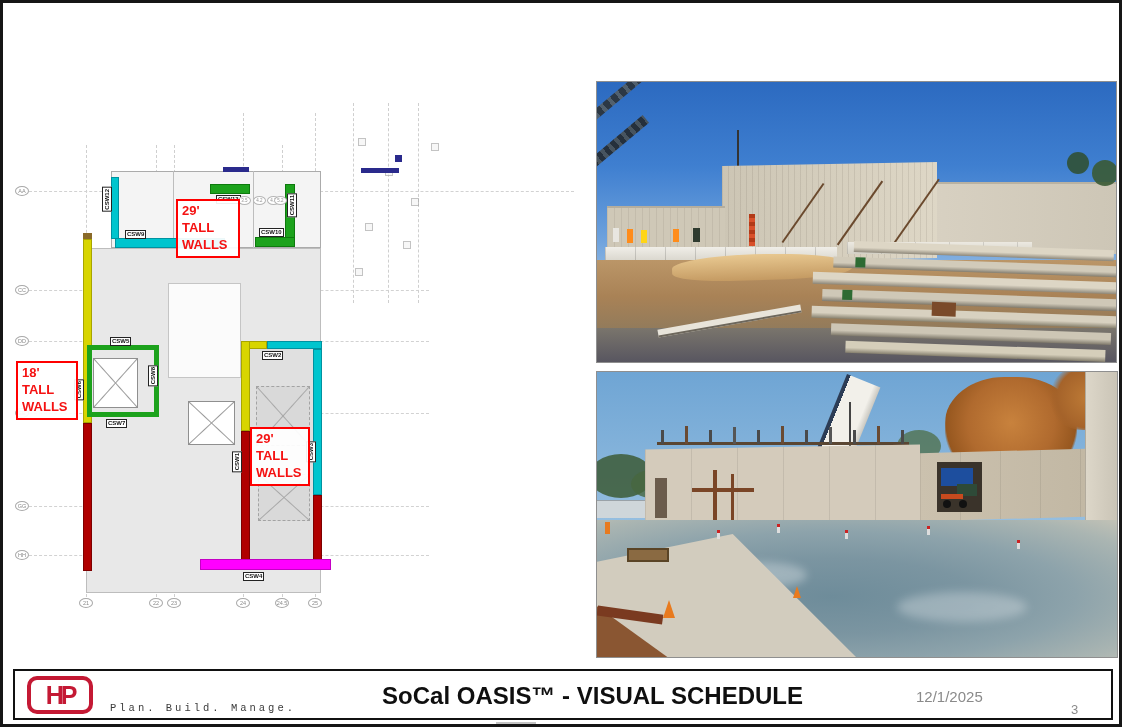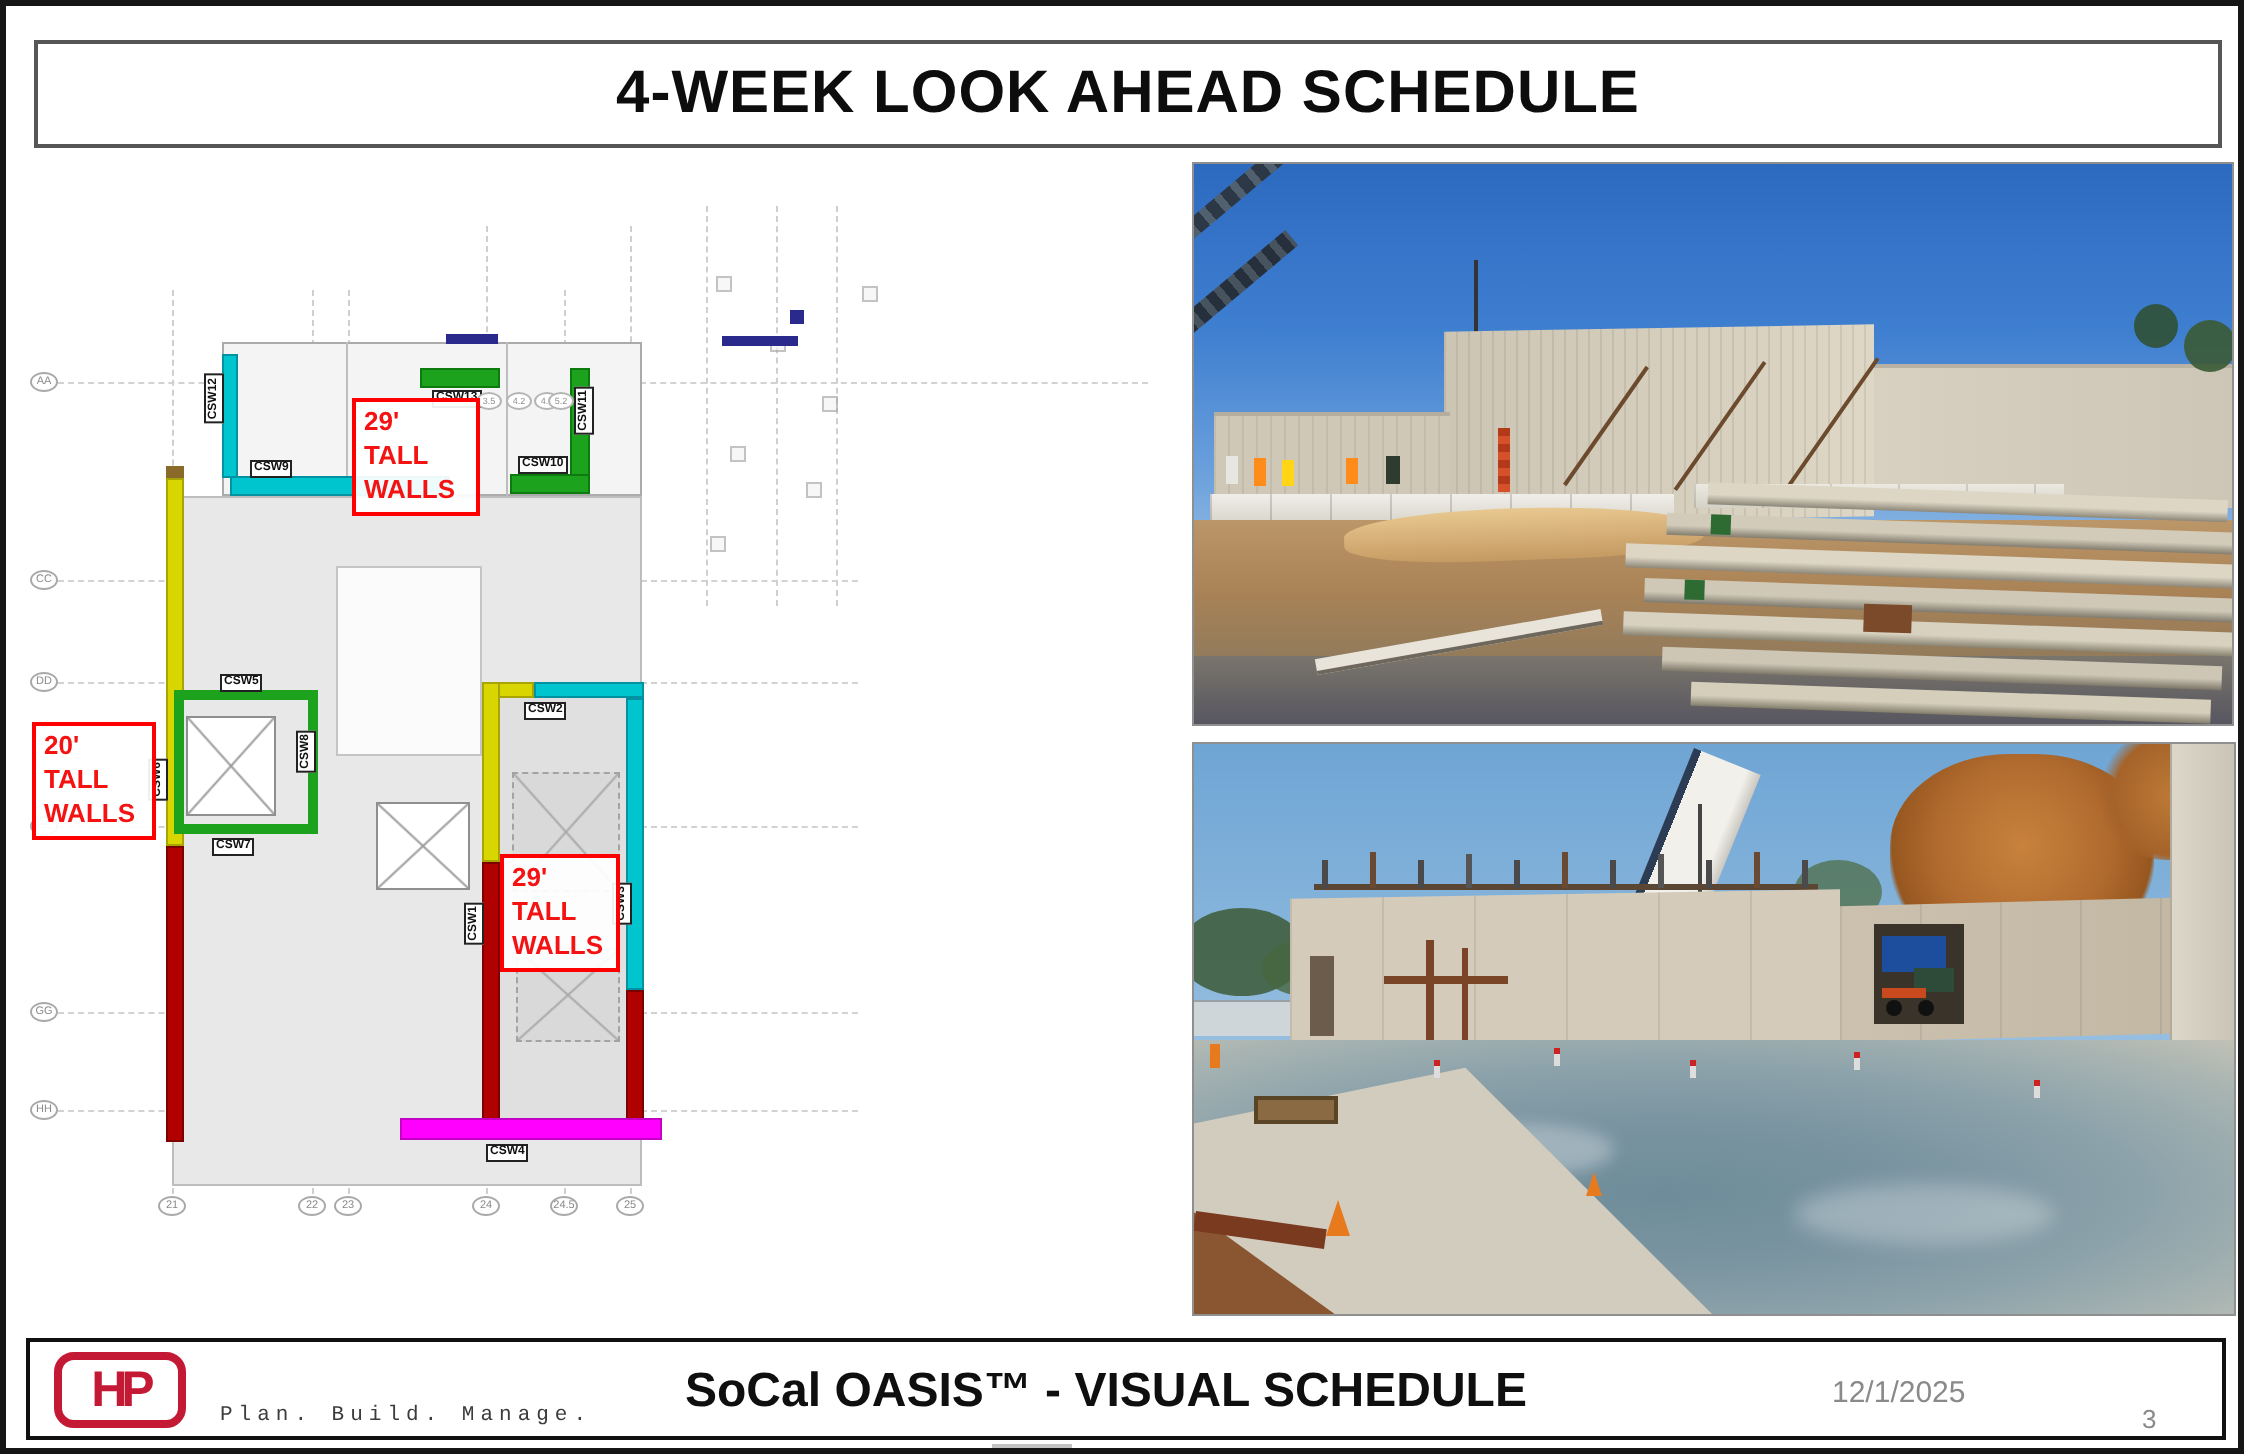--- a/index.html
+++ b/index.html
@@ -32,31 +32,30 @@
   .shearbox{border:3px solid #FF0000;background:#fff;color:#000;font-weight:bold;font-size:15px;padding:4px 8px;white-space:nowrap;box-shadow:2px 2px 3px rgba(120,0,0,.35);}
   
   .photo{overflow:hidden;border:1px solid #8f8f8f;}
   .ph{position:absolute;}
   
   .footer-box{left:10px;top:666px;width:1100px;height:51px;border:2px solid #111;background:#fff;}
   .hp-logo{left:24px;top:673px;width:66px;height:38px;border:4px solid #c41934;border-radius:10px;display:flex;align-items:center;justify-content:center;}
   .hp-logo span{font-size:25px;font-weight:900;color:#c41934;letter-spacing:-3px;font-family:"Liberation Sans",sans-serif;}
   .company{left:106px;top:674px;font-size:21px;font-weight:800;letter-spacing:.5px;color:#151515;}
   .tagline{left:107px;top:699px;font-size:10.5px;letter-spacing:3px;color:#3c3c3c;font-family:"Liberation Mono",monospace;}
-  .ctitle{left:300px;top:679px;width:500px;text-align:center;font-size:24px;font-weight:bold;color:#0f0f0f;}
+  .ctitle{left:300px;top:679px;width:500px;text-align:right;font-size:24px;font-weight:bold;color:#0f0f0f;}
   .fdate{left:913px;top:685px;width:100px;font-size:15px;color:#8a8a8a;}
   .fpage{left:1068px;top:699px;font-size:13px;color:#8a8a8a;}
   .scroll-frag{left:493px;top:719px;width:40px;height:8px;background:#c4c4c4;}
 </style>
 </head>
 <body>
 
 <div class="slide">
 
-  <div class="abs title-box">4-WEEK LOOK AHEAD SCHEDULE</div>
 
   <div class="abs plan">
 
     <div class="abs gv" style="left:73px;"></div>
     <div class="abs gv" style="left:143px;"></div>
     <div class="abs gv" style="left:161px;"></div>
     <div class="abs gv" style="left:230px;top:30px;height:484px;"></div>
     <div class="abs gv" style="left:269px;"></div>
     <div class="abs gv" style="left:302px;top:30px;height:484px;"></div>
     <div class="abs gv" style="left:340px;top:20px;height:200px;"></div>
@@ -135,21 +134,21 @@
     <div class="abs bub" style="left:2px;top:467px;">HH</div>
 
     <div class="abs bub" style="left:66px;top:515px;">21</div>
     <div class="abs bub" style="left:136px;top:515px;">22</div>
     <div class="abs bub" style="left:154px;top:515px;">23</div>
     <div class="abs bub" style="left:223px;top:515px;">24</div>
     <div class="abs bub" style="left:262px;top:515px;">24.5</div>
     <div class="abs bub" style="left:295px;top:515px;">25</div>
 
     <div class="abs redbox" style="left:163px;top:116px;width:64px;">29' TALL WALLS</div>
-    <div class="abs redbox" style="left:3px;top:278px;width:62px;">20' TALL WALLS</div>
+    <div class="abs redbox" style="left:3px;top:278px;width:62px;">18' TALL WALLS</div>
     <div class="abs redbox" style="left:237px;top:344px;width:60px;">29' TALL WALLS</div>
   </div>
 
   <div class="abs photo" style="left:593px;top:78px;width:521px;height:282px;">
     <div class="ph" style="inset:0;background:linear-gradient(180deg,#2c6ac0 0%,#3f7fd0 30%,#6ba0dc 55%,#a9c9e8 80%,#d9e6ef 100%);"></div>
     <div class="ph" style="left:-10px;top:34px;width:155px;height:9px;background:repeating-linear-gradient(90deg,#2c3845 0 6px,#51606e 6px 10px);transform:rotate(-40deg);transform-origin:left top;"></div>
     <div class="ph" style="left:-8px;top:78px;width:70px;height:10px;background:repeating-linear-gradient(90deg,#25303c 0 5px,#47545f 5px 9px);transform:rotate(-40deg);transform-origin:left top;"></div>
     <div class="ph" style="left:140px;top:48px;width:2px;height:58px;background:#333;"></div>
     <div class="ph" style="left:136px;top:104px;width:7px;height:10px;background:#b03020;"></div>
     <div class="ph" style="left:330px;top:100px;width:191px;height:72px;background:linear-gradient(90deg,#d8d1c2 0%,#cdc6b6 100%);border-top:2px solid #b9b2a2;"></div>

